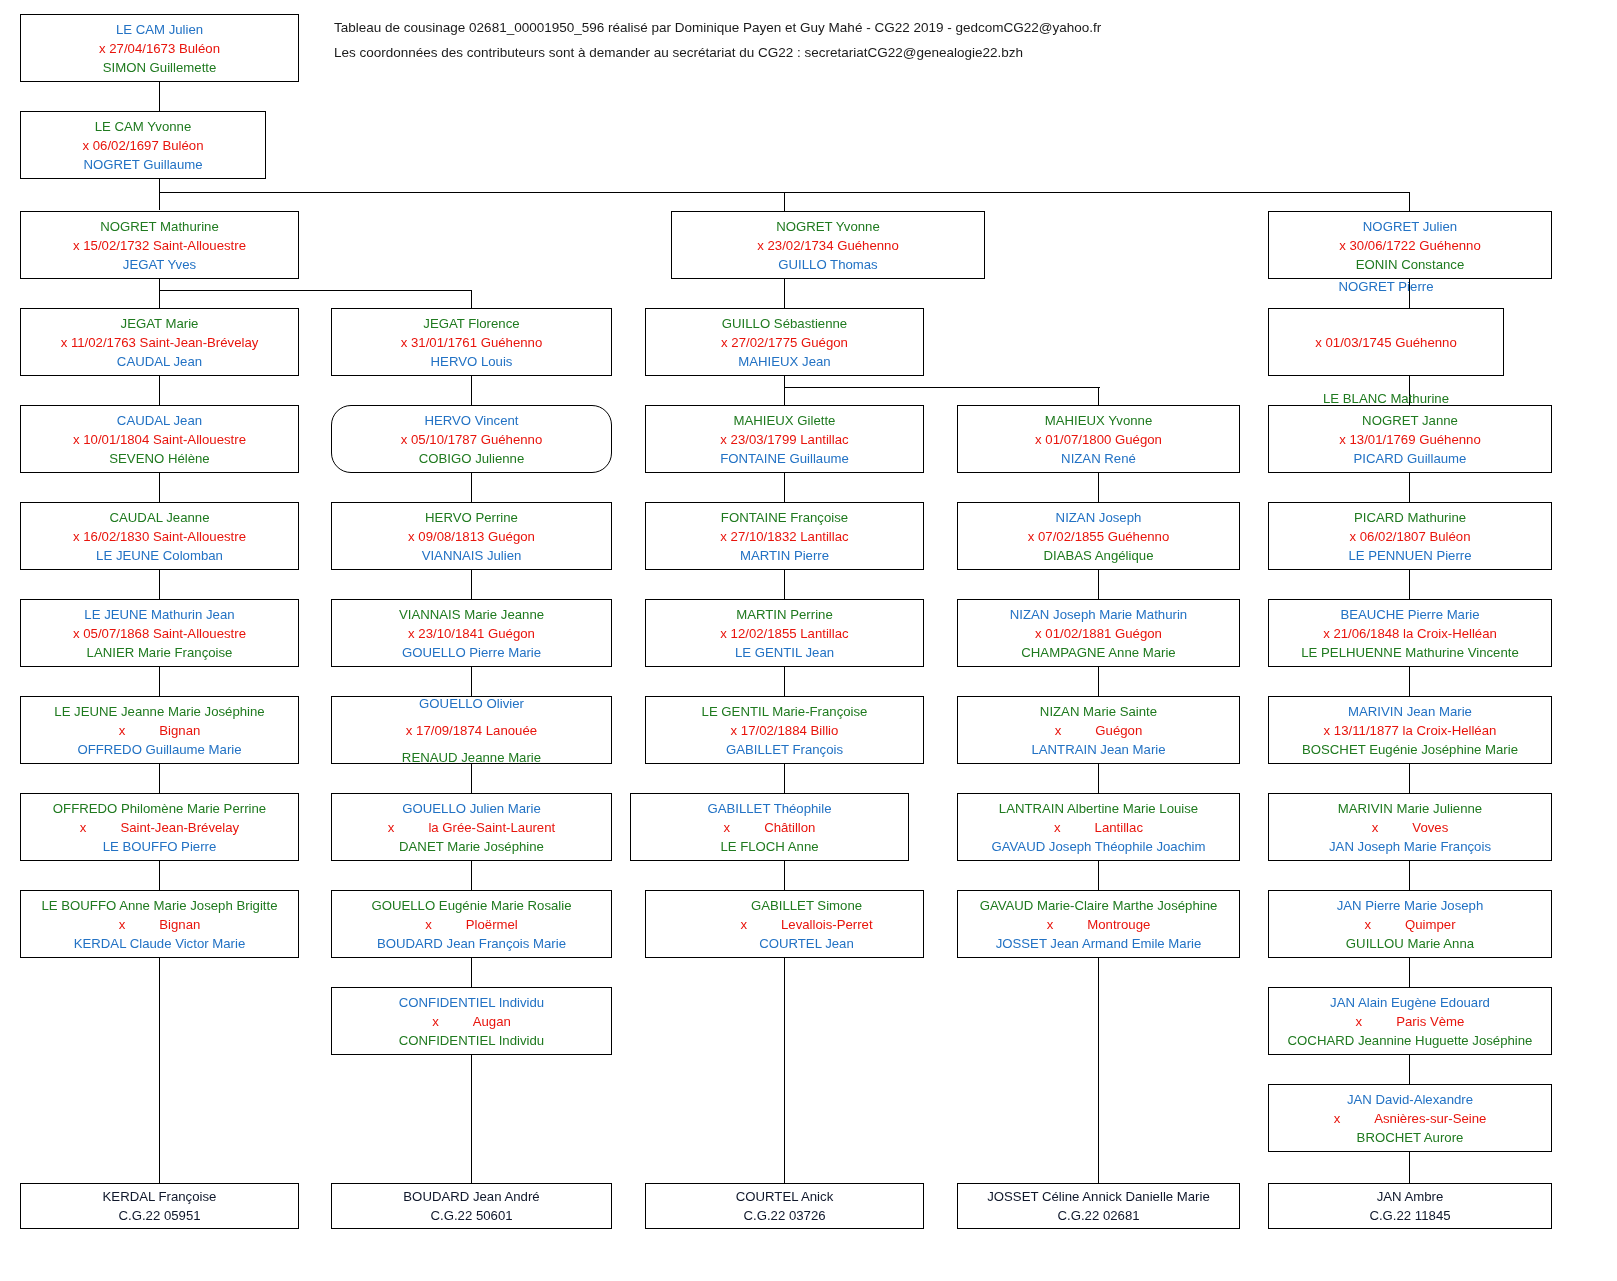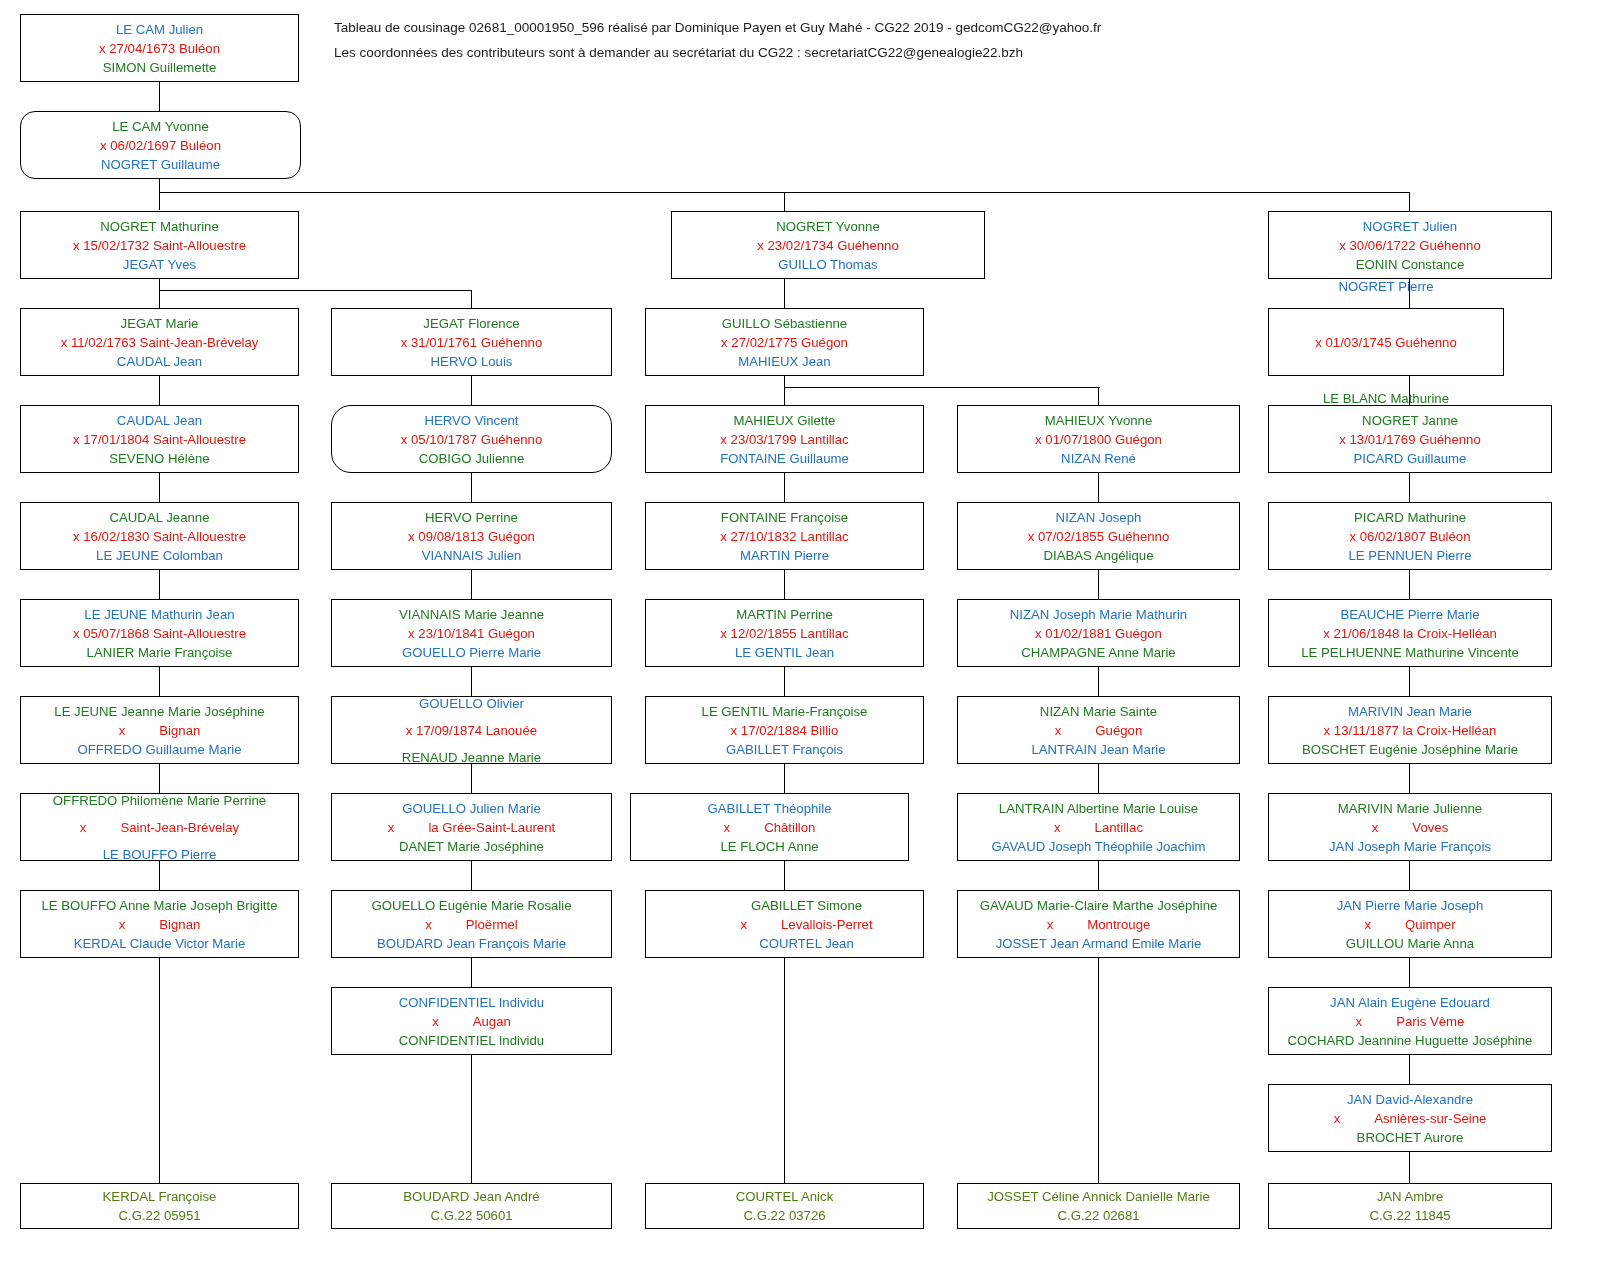--- a/index.html
+++ b/index.html
@@ -10,21 +10,21 @@
 
   .hdr{position:absolute;font-size:13.5px;color:#1a1a1a;white-space:nowrap;letter-spacing:0;}
 
   .box{position:absolute;border:1.6px solid #000000;background:#ffffff;
        box-sizing:border-box;display:flex;flex-direction:column;
        align-items:center;justify-content:center;}
   .ln{font-size:13.2px;line-height:1.44;white-space:nowrap;text-align:center;}
   .f{color:#1f7a1f;}           
   .m{color:#2272c4;}           
   .d{color:#e8140c;}           
-  .p{color:#4d7c0f;}           
+  .p{color:#0f172a;}           
   .d .xg{display:inline-block;width:34px;}
 
   .vline{position:absolute;width:0;border-left:1.6px solid #000000;}
   .hline{position:absolute;height:0;border-top:1.6px solid #000000;}
 </style>
 </head>
 <body>
 
 <div id="chart">
 
@@ -89,21 +89,21 @@
   <div class="vline" style="left:471px;top:1053px;height:130px;"></div>
   <div class="vline" style="left:784px;top:956px;height:227px;"></div>
   <div class="vline" style="left:1098px;top:956px;height:227px;"></div>
   <div class="vline" style="left:1409px;top:1150px;height:33px;"></div>
 
   <div class="box" style="left:20px;top:14px;width:279px;height:68px;">
     <div class="ln m">LE CAM Julien</div>
     <div class="ln d">x 27/04/1673 Buléon</div>
     <div class="ln f">SIMON Guillemette</div>
   </div>
-  <div class="box" style="left:20px;top:111px;width:281px;height:68px;border-radius:15px;">
+  <div class="box" style="left:20px;top:111px;width:246px;height:68px;">
     <div class="ln f">LE CAM Yvonne</div>
     <div class="ln d">x 06/02/1697 Buléon</div>
     <div class="ln m">NOGRET Guillaume</div>
   </div>
 
   <div class="box" style="left:20px;top:211px;width:279px;height:68px;">
     <div class="ln f">NOGRET Mathurine</div>
     <div class="ln d">x 15/02/1732 Saint-Allouestre</div>
     <div class="ln m">JEGAT Yves</div>
   </div>
@@ -134,21 +134,21 @@
     <div class="ln m">MAHIEUX Jean</div>
   </div>
   <div class="box" style="left:1268px;top:308px;width:236px;height:68px;gap:37px;">
     <div class="ln m">NOGRET Pierre</div>
     <div class="ln d">x 01/03/1745 Guéhenno</div>
     <div class="ln f">LE BLANC Mathurine</div>
   </div>
 
   <div class="box" style="left:20px;top:405px;width:279px;height:68px;">
     <div class="ln m">CAUDAL Jean</div>
-    <div class="ln d">x 17/01/1804 Saint-Allouestre</div>
+    <div class="ln d">x 10/01/1804 Saint-Allouestre</div>
     <div class="ln f">SEVENO Hélène</div>
   </div>
   <div class="box" style="left:331px;top:405px;width:281px;height:68px;border-radius:20px;">
     <div class="ln m">HERVO Vincent</div>
     <div class="ln d">x 05/10/1787 Guéhenno</div>
     <div class="ln f">COBIGO Julienne</div>
   </div>
   <div class="box" style="left:645px;top:405px;width:279px;height:68px;">
     <div class="ln f">MAHIEUX Gilette</div>
     <div class="ln d">x 23/03/1799 Lantillac</div>
@@ -236,21 +236,21 @@
     <div class="ln f">NIZAN Marie Sainte</div>
     <div class="ln d">x<span class="xg"></span>Guégon</div>
     <div class="ln m">LANTRAIN Jean Marie</div>
   </div>
   <div class="box" style="left:1268px;top:696px;width:284px;height:68px;">
     <div class="ln m">MARIVIN Jean Marie</div>
     <div class="ln d">x 13/11/1877 la Croix-Helléan</div>
     <div class="ln f">BOSCHET Eugénie Joséphine Marie</div>
   </div>
 
-  <div class="box" style="left:20px;top:793px;width:279px;height:68px;gap:8px;">
+  <div class="box" style="left:20px;top:793px;width:279px;height:68px;">
     <div class="ln f">OFFREDO Philomène Marie Perrine</div>
     <div class="ln d">x<span class="xg"></span>Saint-Jean-Brévelay</div>
     <div class="ln m">LE BOUFFO Pierre</div>
   </div>
   <div class="box" style="left:331px;top:793px;width:281px;height:68px;">
     <div class="ln m">GOUELLO Julien Marie</div>
     <div class="ln d">x<span class="xg"></span>la Grée-Saint-Laurent</div>
     <div class="ln f">DANET Marie Joséphine</div>
   </div>
   <div class="box" style="left:630px;top:793px;width:279px;height:68px;">

